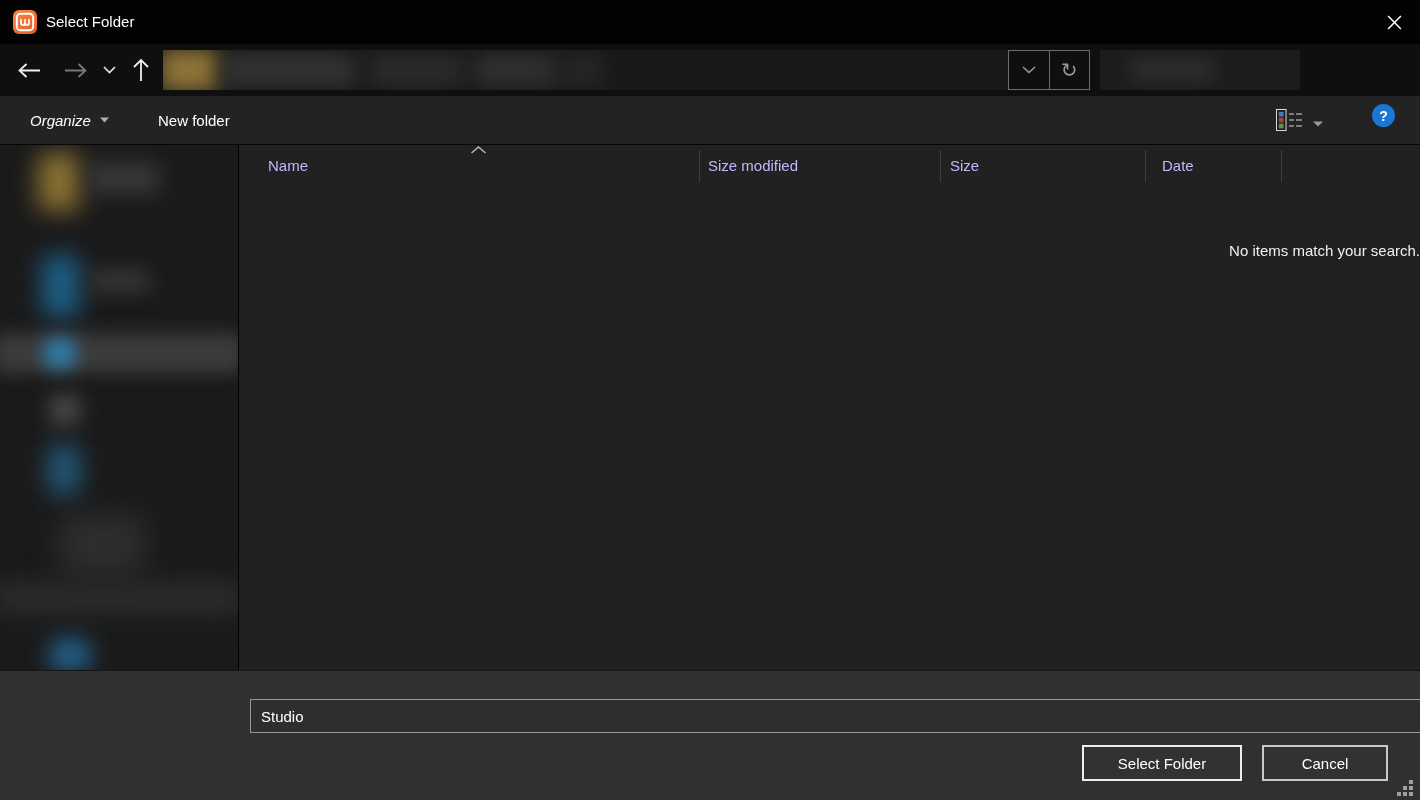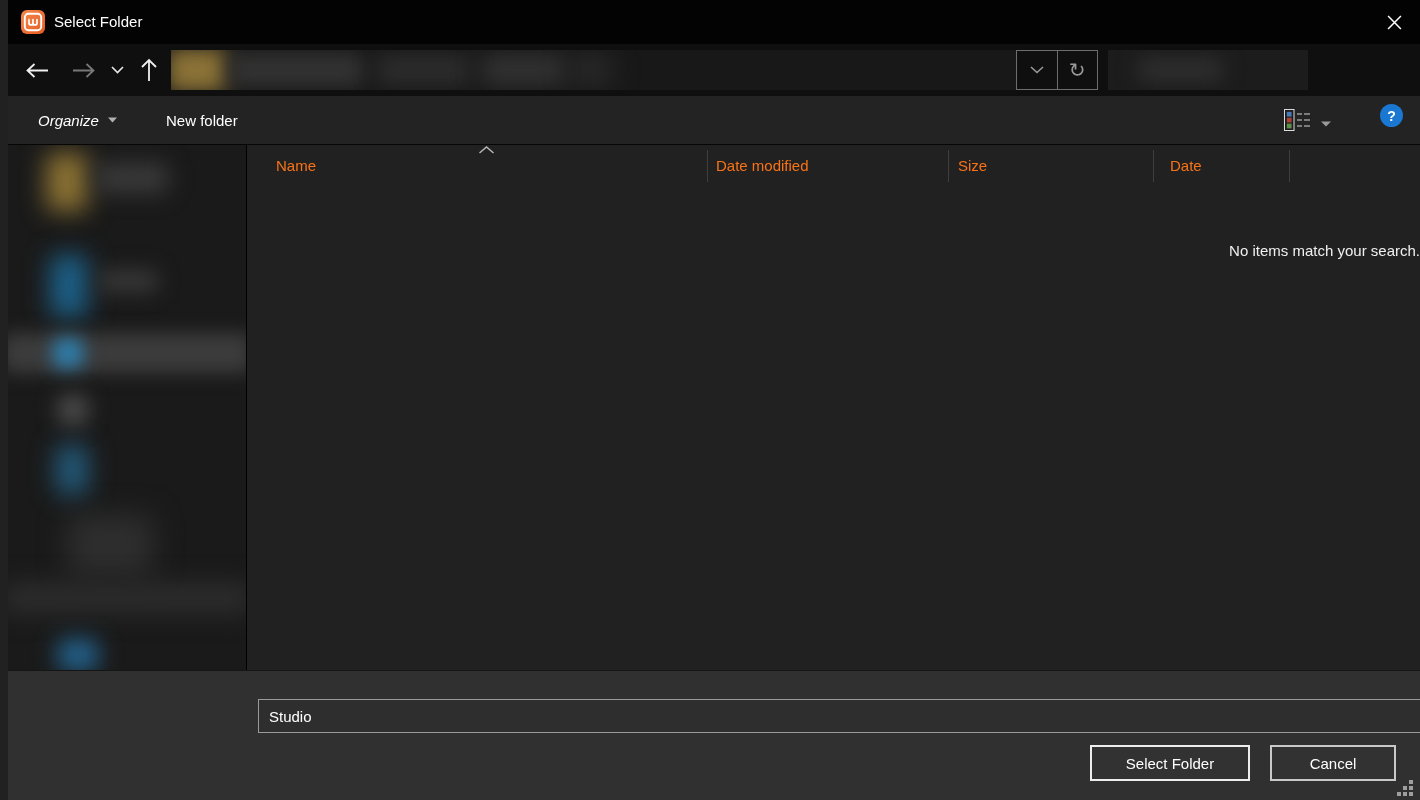--- a/index.html
+++ b/index.html
@@ -1,21 +1,21 @@
 <!DOCTYPE html>
 <html><head>
 <meta charset="utf-8">
 <style>
   html,body{margin:0;padding:0;background:#000;}
   .window{
     position:relative;width:1420px;height:800px;overflow:hidden;
     background:#212121;color:#fff;
     font-family:"Liberation Sans",sans-serif;font-size:15px;
   }
-  .bar{position:absolute;left:8px;right:0;}
+  .bar{position:absolute;left:0;right:0;}
   
   .titlebar{top:0;height:44px;background:#030303;}
   .app-icon{position:absolute;left:12px;top:9px;width:26px;height:26px;}
   .title-text{position:absolute;left:46px;top:0;height:44px;line-height:44px;color:#fff;}
   .close-btn{position:absolute;right:11px;top:7px;width:30px;height:30px;display:flex;align-items:center;justify-content:center;cursor:pointer;}
   
   .navbar{top:44px;height:52px;background:#0f0f0f;}
   .nav-btn{position:absolute;top:11px;width:30px;height:30px;display:flex;align-items:center;justify-content:center;}
   .nav-back{left:14px;}
   .nav-fwd{left:61px;}
@@ -32,21 +32,21 @@
   .toolbar{top:96px;height:48px;background:#232323;border-bottom:1px solid #060606;}
   .tb-btn{position:absolute;top:0;height:48px;display:flex;align-items:center;gap:9px;padding:0 12px;cursor:pointer;}
   .tb-organize{left:18px;font-style:italic;}
   .tb-newfolder{left:146px;}
   .tb-views{left:1276px;top:13px;height:auto;padding:0;gap:10px;}
   .help-btn{position:absolute;left:1372px;top:8px;width:23px;height:23px;border-radius:50%;background:#1a77d2;display:flex;align-items:center;justify-content:center;font-weight:bold;font-size:14px;color:#fff;cursor:pointer;}
   
   .content{top:145px;height:525px;background:#212121;}
   .sidebar{position:absolute;left:0;top:0;width:238px;height:100%;background:#1a1a1a;overflow:hidden;border-right:1px solid #000;}
   .filelist{position:absolute;left:238px;right:0;top:0;bottom:0;}
-  .col-label{position:absolute;top:0;height:42px;line-height:42px;color:#f97316;cursor:pointer;}
+  .col-label{position:absolute;top:0;height:42px;line-height:42px;color:#c4b5fd;cursor:pointer;}
   .col-divider{position:absolute;top:5px;height:32px;width:1px;background:#3e3e3e;}
   .sort-chevron{position:absolute;left:232px;top:1px;}
   .empty-msg{position:absolute;left:0;right:0;top:66px;text-align:right;color:#f0f0f0;margin-top:31px;}
   
   .footer{top:670px;height:130px;background:#303030;border-top:1px solid #151515;}
   .folder-label{position:absolute;left:100px;width:140px;top:28px;height:34px;line-height:34px;text-align:right;color:#fff;}
   .folder-input{position:absolute;left:250px;top:28px;width:1294px;height:34px;box-sizing:border-box;
     background:#2e2e2e;border:1px solid #9a9a9a;color:#fff;font-family:"Liberation Sans",sans-serif;font-size:15px;padding:0 10px;outline:none;}
   .btn{position:absolute;top:74px;height:36px;box-sizing:border-box;background:#323232;color:#fff;
     font-family:"Liberation Sans",sans-serif;font-size:15px;display:flex;align-items:center;justify-content:center;cursor:pointer;}
@@ -172,21 +172,21 @@
       <div class="blob" style="left:-6px;top:438px;width:250px;height:30px;background:#2d2d2d;filter:blur(12px);"></div>
       <div class="blob" style="left:50px;top:494px;width:40px;height:32px;background:#23628c;filter:blur(11px);"></div>
     </div>
 
     <div class="filelist">
 
       <span class="col-label" style="left:30px;">Name</span>
       <svg class="sort-chevron" width="17" height="8" viewBox="0 0 17 8">
         <path d="M1.5 7 L8.5 1 L15.5 7" stroke="#b9b9b9" stroke-width="1.4" fill="none"></path>
       </svg>
-      <span class="col-label" style="left:470px;">Date modified</span>
+      <span class="col-label" style="left:470px;">Size modified</span>
       <span class="col-label" style="left:712px;">Size</span>
       <span class="col-label" style="left:924px;">Date</span>
       <div class="col-divider" style="left:461px;"></div>
       <div class="col-divider" style="left:702px;"></div>
       <div class="col-divider" style="left:907px;"></div>
       <div class="col-divider" style="left:1043px;"></div>
 
       <div class="empty-msg">No items match your search.</div>
     </div>
   </div>

